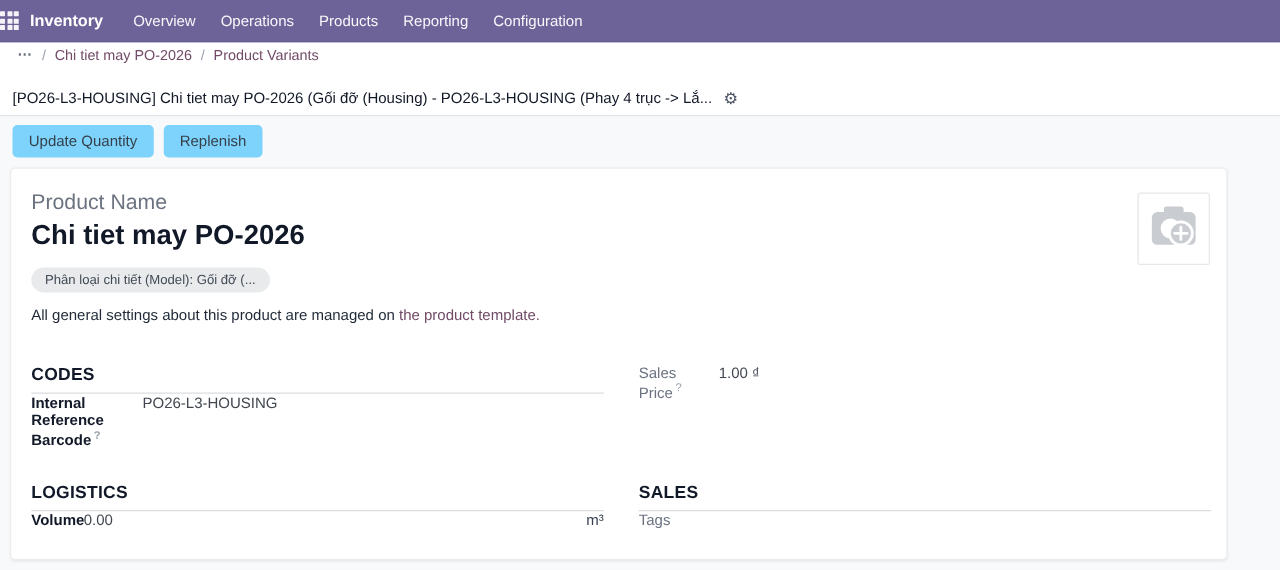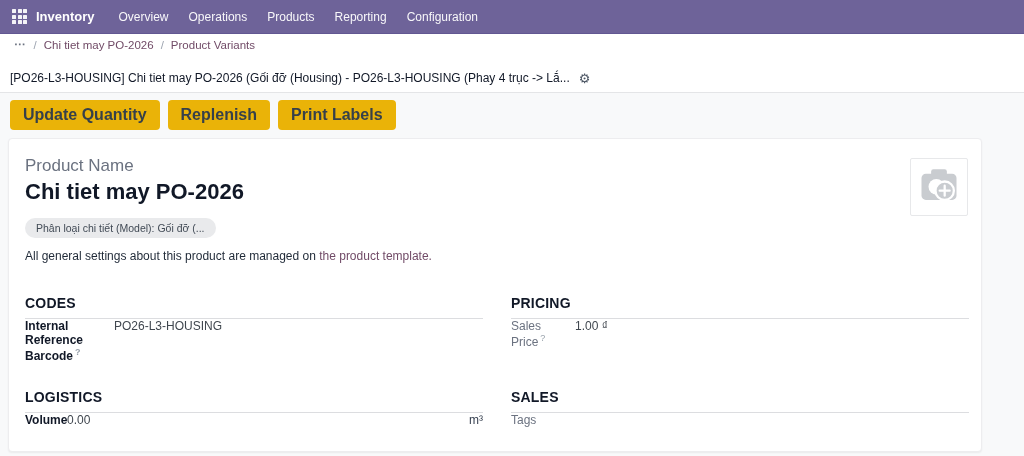--- a/index.html
+++ b/index.html
@@ -10,43 +10,43 @@
     font-family:"Liberation Sans", sans-serif;
     color:#1f2937;
     overflow:hidden;
   }
 
   
   .topbar {
     height:34px; background:#6e6399;
     border-bottom:1px solid #625792;
     display:flex; align-items:center;
-    padding:0 12px; color:#fff;
+    padding:0 0; color:#fff;
   }
   .apps-grid { display:grid; grid-template-columns:repeat(3,4px); grid-template-rows:repeat(3,4px);
     gap:1.5px; margin-right:9px; cursor:pointer; }
   .apps-grid i { background:rgba(255,255,255,.92); border-radius:.5px; }
   .app-name { font-weight:700; font-size:13px; margin-right:14px; cursor:pointer; }
   .nav-item { font-size:12px; padding:9px 10px; color:rgba(255,255,255,.95); cursor:pointer; }
 
   
   .control-panel { background:#fff; border-bottom:1px solid #e4e5e7; padding:5px 12px 7px 14px; }
   .bc-row { display:flex; align-items:center; gap:7px; font-size:11.5px; color:#4b5563; }
   .bc-ellipsis { color:#6b7280; font-weight:700; letter-spacing:1px; cursor:pointer; line-height:1; }
   .bc-sep { color:#9ca3af; }
   .bc-link { color:#714B67; text-decoration:none; cursor:pointer; }
   .title-row { display:flex; align-items:flex-end; gap:9px; font-size:12px; color:#111827; margin-top:20px; margin-left:-4px; }
   .gear { color:#4b5563; font-size:13px; cursor:pointer; line-height:1; }
 
   
   .content { padding-top:7px; }
   .btn-row { display:flex; gap:8px; margin:0 0 8px 10px; }
   .btn {
-    background:#eab308; border:none; border-radius:4px;
-    padding:6px 13px; font-size:16px; font-weight:700; color:#36404a;
+    background:#7dd3fc; border:none; border-radius:4px;
+    padding:6px 13px; font-size:12px; font-weight:400; color:#36404a;
     font-family:inherit; cursor:pointer;
   }
 
   
   .sheet {
     background:#fff; margin-left:8px; width:974px; min-height:312px;
     border-radius:4px; border:1px solid #ededef;
     box-shadow:0 1px 2px rgba(0,0,0,.06);
     padding:17px 12px 24px 16px;
   }
@@ -112,21 +112,20 @@
     <span>[PO26-L3-HOUSING] Chi tiet may PO-2026 (Gối đỡ (Housing) - PO26-L3-HOUSING (Phay 4 trục -&gt; Lắ...</span>
     <span class="gear">⚙</span>
   </div>
 </div>
 
 <div class="content">
 
   <div class="btn-row">
     <button class="btn">Update Quantity</button>
     <button class="btn">Replenish</button>
-    <button class="btn">Print Labels</button>
   </div>
 
   <div class="sheet">
 
     <div class="sheet-header">
       <div>
         <div class="name-label">Product Name</div>
         <div class="product-title">Chi tiet may PO-2026</div>
         <span class="pill">Phân loại chi tiết (Model): Gối đỡ (...</span>
         <div class="note">
@@ -152,21 +151,20 @@
         <div class="frow">
           <span class="flabel">Internal Reference</span>
           <span class="fvalue">PO26-L3-HOUSING</span>
         </div>
         <div class="frow">
           <span class="flabel"><span>Barcode</span><sup class="help">?</sup></span>
           <span class="fvalue"></span>
         </div>
       </div>
       <div class="pricing">
-        <div class="sec-title">PRICING</div>
         <div class="frow">
           <span class="flabel muted"><span>Sales Price</span><sup class="help">?</sup></span>
           <span class="fvalue">1.00 ₫</span>
         </div>
       </div>
     </div>
 
     <div class="grid2 second">
       <div class="logistics">
         <div class="sec-title">LOGISTICS</div>

